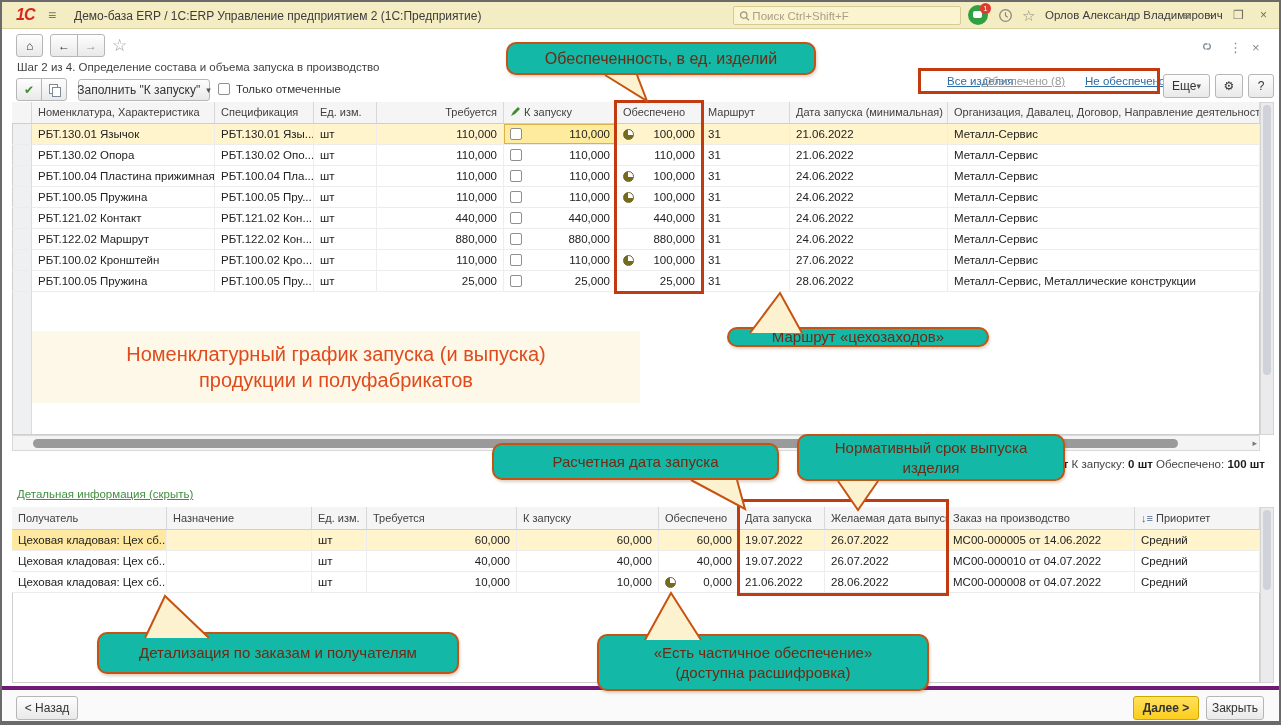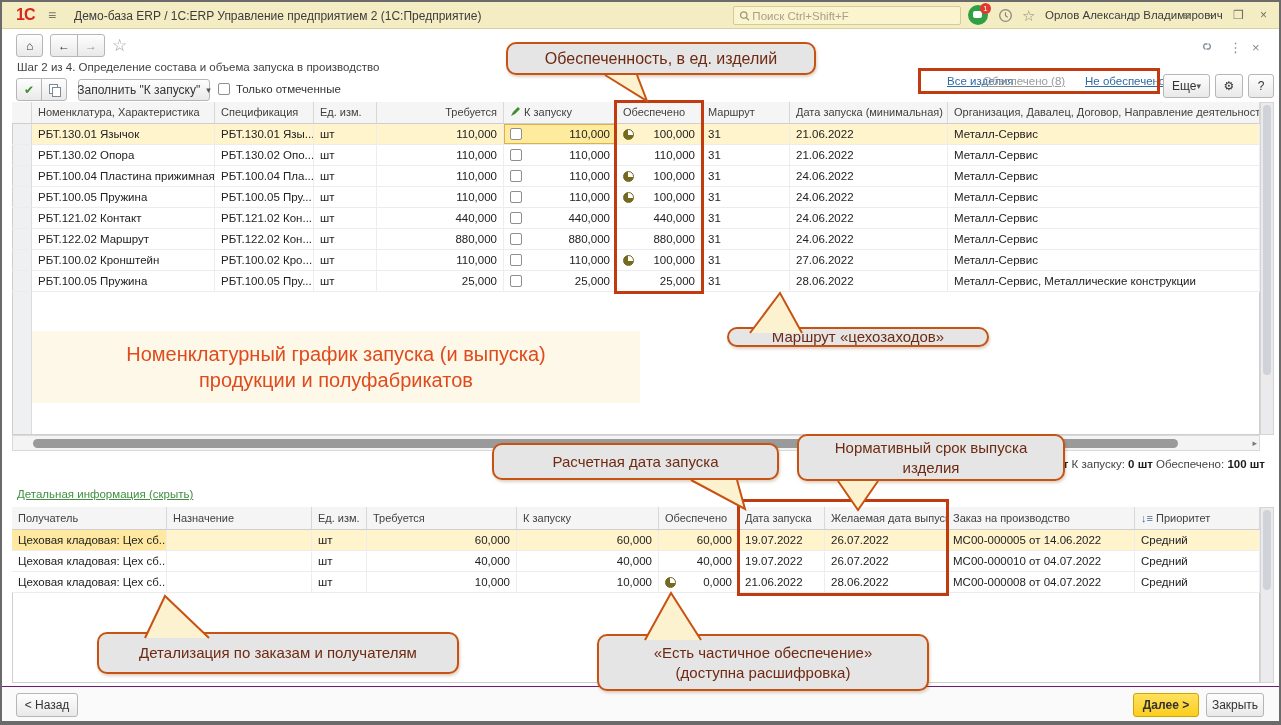--- a/index.html
+++ b/index.html
@@ -1,21 +1,21 @@
 <!DOCTYPE html>
 <html><head>
 <meta charset="utf-8">
 <style>
   html,body{margin:0;padding:0;background:#888;}
   *{box-sizing:border-box;font-family:"Liberation Sans",sans-serif;}
   .stage{position:relative;width:1281px;height:725px;background:#fff;border:2px solid #6a6a6a;border-bottom-width:4px;overflow:hidden;}
   .abs{position:absolute;}
   
   .titlebar{position:absolute;left:0;top:0;width:100%;height:27px;background:#f4edc3;border-bottom:1px solid #d9d0a0;}
-  .logo{position:absolute;left:14px;top:4px;color:#d6281e;font-weight:bold;font-size:16px;letter-spacing:-1px;}
+  .logo{position:absolute;left:14px;top:4px;color:#d6281e;font-weight:bold;font-style:italic;font-size:16px;letter-spacing:-1px;}
   .tb-menu{position:absolute;left:46px;top:5px;color:#7a7a6a;font-size:14px;}
   .tb-title{position:absolute;left:72px;top:7px;font-size:12px;color:#3c3c3c;white-space:nowrap;}
   .searchbox{position:absolute;left:731px;top:4px;width:228px;height:19px;background:#faf4cf;border:1px solid #d6cb97;border-radius:2px;display:flex;align-items:center;padding:0 5px;}
   .searchbox input{border:none;outline:none;background:transparent;font-size:11.5px;color:#6b6b5a;width:100%;}
   .searchbox input::placeholder{color:#a8a089;}
   .notif{position:absolute;left:966px;top:3px;width:20px;height:20px;background:#2fa142;border-radius:50%;}
   .notif::after{content:"";position:absolute;left:5px;top:6px;width:9px;height:7px;background:#fff;border-radius:2px;}
   .badge{position:absolute;left:978px;top:1px;min-width:11px;height:11px;background:#e03a2f;color:#fff;font-size:8px;border-radius:6px;text-align:center;line-height:11px;padding:0 2px;}
   .tb-ic{position:absolute;top:6px;color:#8a8a7a;font-size:13px;}
   .username{position:absolute;left:1043px;top:7px;font-size:11.5px;color:#3c3c3c;}
@@ -62,24 +62,24 @@
   .vthumb{position:absolute;left:2px;width:8px;background:#cfd2d8;border-radius:4px;}
   
   .statusline{position:absolute;right:14px;top:456px;font-size:11.5px;color:#444;white-space:nowrap;}
   .statusline b{color:#1d1d1d;}
   .st-link{color:#9f9f9f;text-decoration:underline;}
   .st-dim{color:#a5a5a5;}
   
   .banner{position:absolute;left:30px;top:329px;width:608px;height:72px;background:#fdf8e8;color:#e04b1d;font-size:20px;line-height:26px;text-align:center;display:flex;align-items:center;justify-content:center;white-space:pre-line;}
   
   .redbox{position:absolute;border:3px solid #c23a10;z-index:30;}
-  .callout{position:absolute;background:#e5e5e5;border:2px solid #c75312;border-radius:10px;z-index:40;color:#6e2a12;font-size:15px;text-align:center;display:flex;align-items:center;justify-content:center;white-space:pre-line;line-height:20px;box-shadow:1px 2px 3px rgba(120,70,20,.25);}
+  .callout{position:absolute;background:#14b8a6;border:2px solid #c75312;border-radius:10px;z-index:40;color:#6e2a12;font-size:15px;text-align:center;display:flex;align-items:center;justify-content:center;white-space:pre-line;line-height:20px;box-shadow:1px 2px 3px rgba(120,70,20,.25);}
   .tail{position:absolute;overflow:visible;z-index:41;}
   
-  .bottombar{position:absolute;left:0;top:684px;width:100%;height:35px;background:#fafafa;border-top:1px solid #701a75;}
+  .bottombar{position:absolute;left:0;top:684px;width:100%;height:35px;background:#fafafa;border-top:4px solid #701a75;}
   .btn-yellow{background:linear-gradient(#ffe15e,#fccd1d);border:1px solid #cfa600;font-weight:bold;}
   .copyicon{position:relative;width:10px;height:11px;}
   .copyicon::before,.copyicon::after{content:"";position:absolute;border:1px solid #7d8b99;background:#fff;width:7px;height:8px;}
   .copyicon::before{left:0;top:0;}
   .copyicon::after{left:3px;top:3px;}
 </style>
 </head>
 <body>
 
 <div class="stage">

